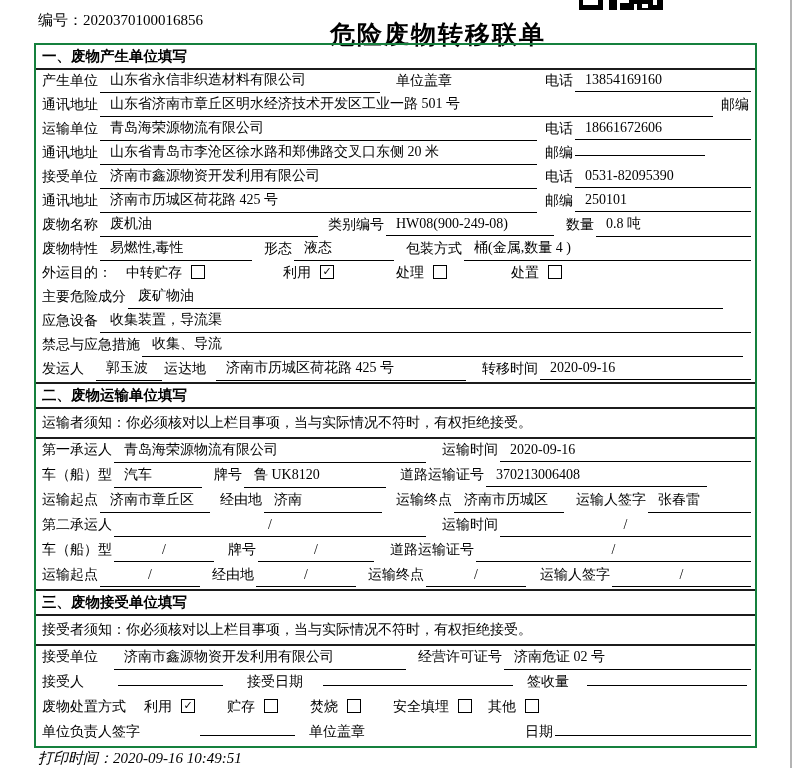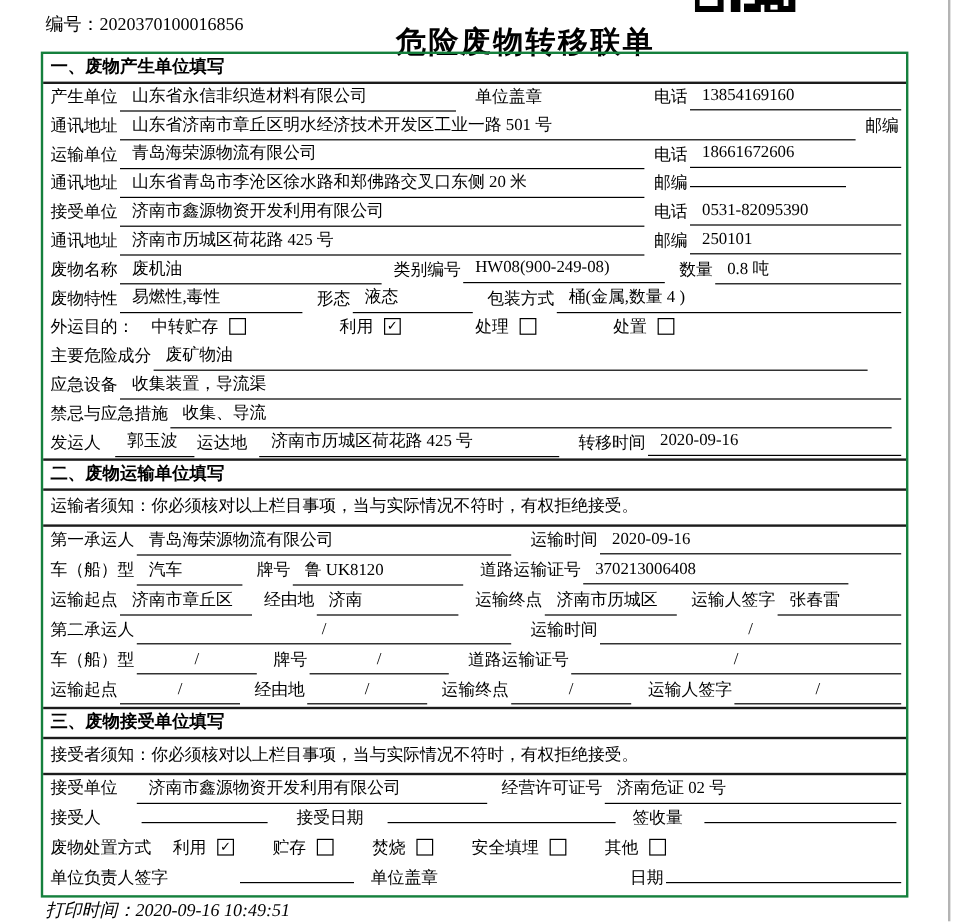--- a/index.html
+++ b/index.html
@@ -226,21 +226,21 @@
   <div class="row">
     <span class="lbl">废物处置方式</span>
     <span class="lbl" style="margin-left:14px">利用</span>
     <span class="cb on">✓</span>
     <span class="lbl" style="margin-left:30px">贮存</span>
     <span class="cb"></span>
     <span class="lbl" style="margin-left:30px">焚烧</span>
     <span class="cb"></span>
     <span class="lbl" style="margin-left:30px">安全填埋</span>
     <span class="cb"></span>
-    <span class="lbl" style="margin-left:30px">其他</span>
+    <span class="lbl" style="margin-left:14px">其他</span>
     <span class="cb"></span>
   </div>
 
   <div class="row">
     <span class="lbl">单位负责人签字</span>
     <span class="val" style="width:95px;margin-left:58px"></span>
     <span class="lbl" style="margin-left:12px">单位盖章</span>
     <span class="grow"></span>
     <span class="lbl">日期</span>
     <span class="val" style="width:196px"></span>

